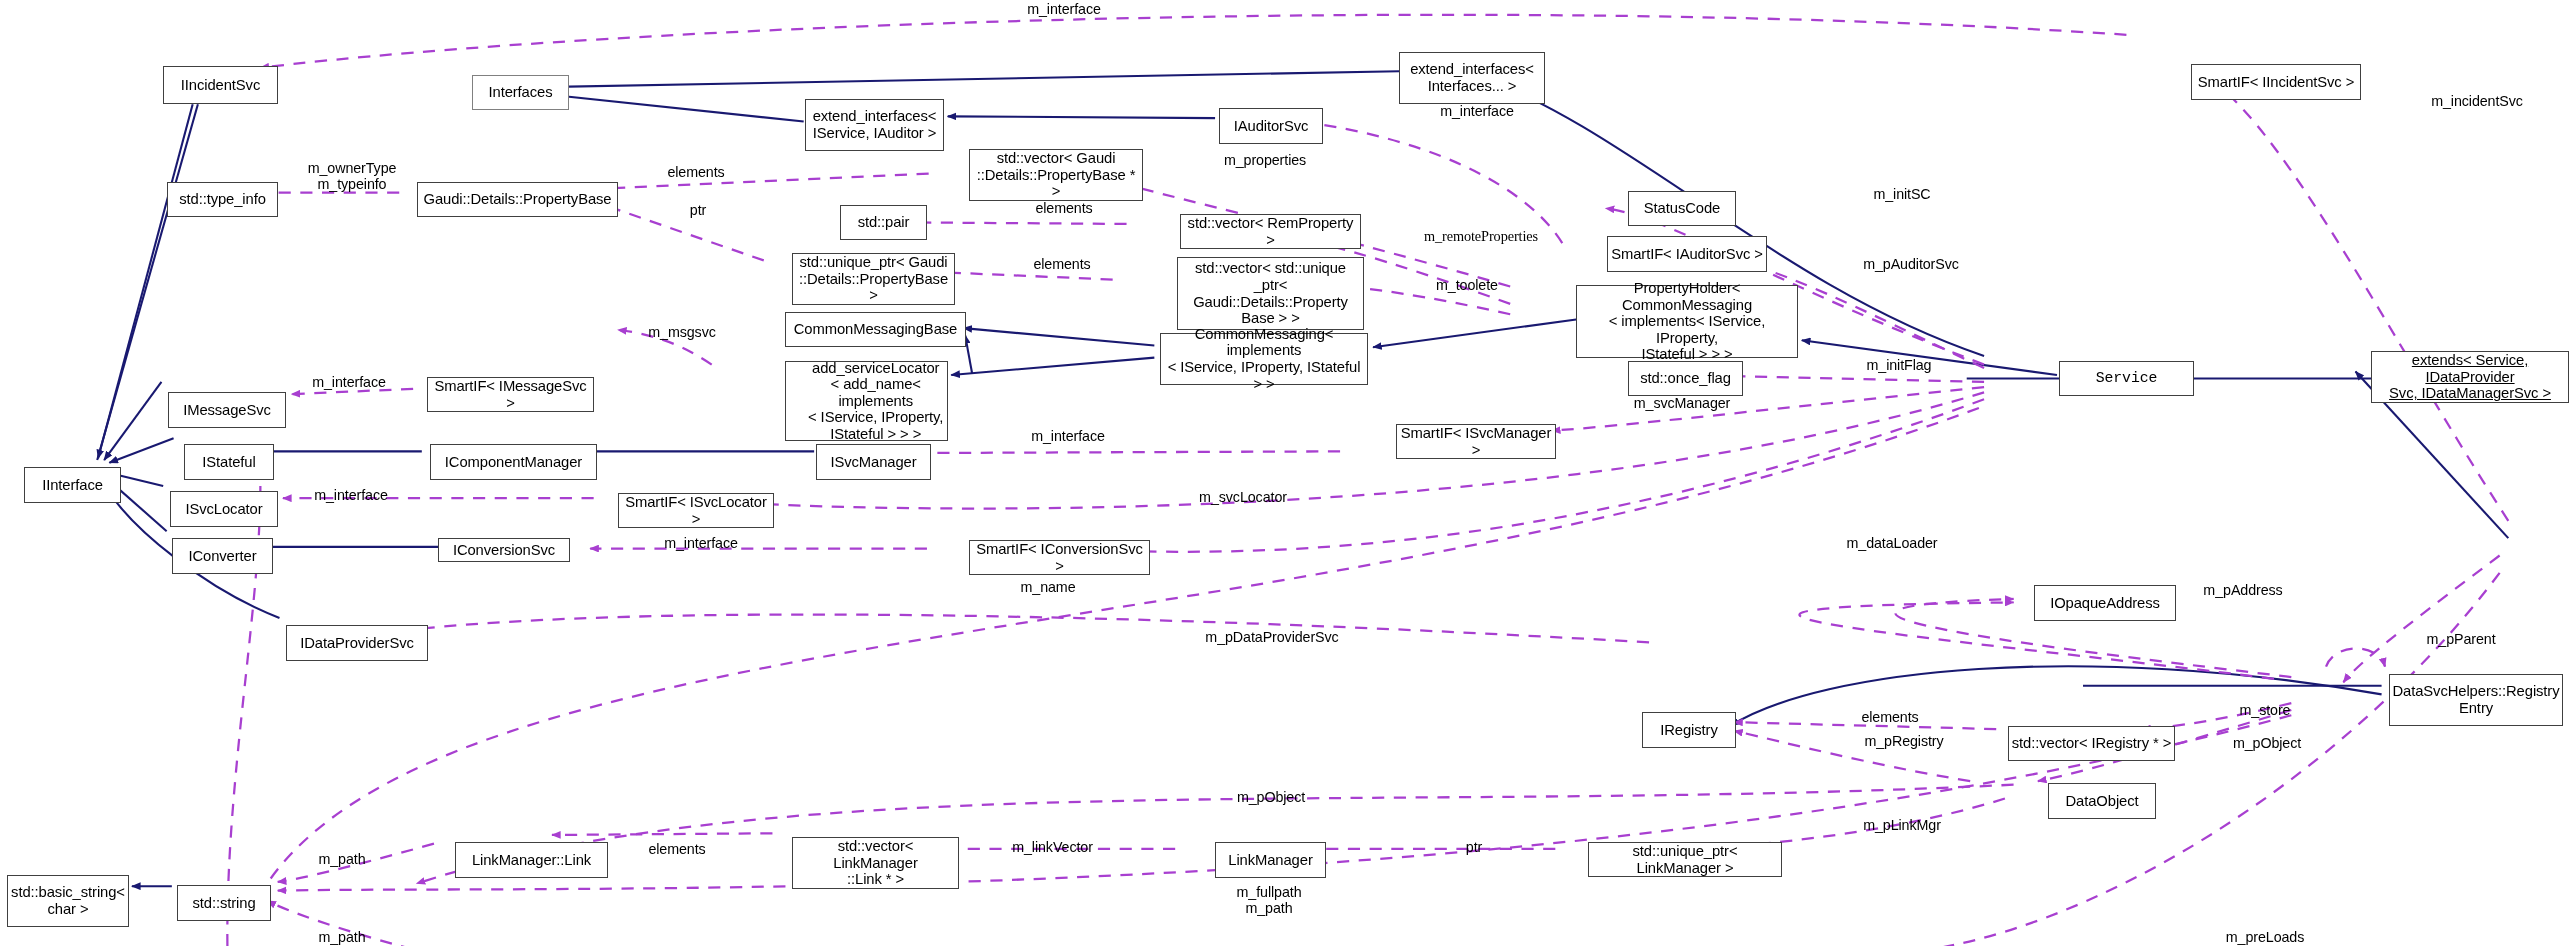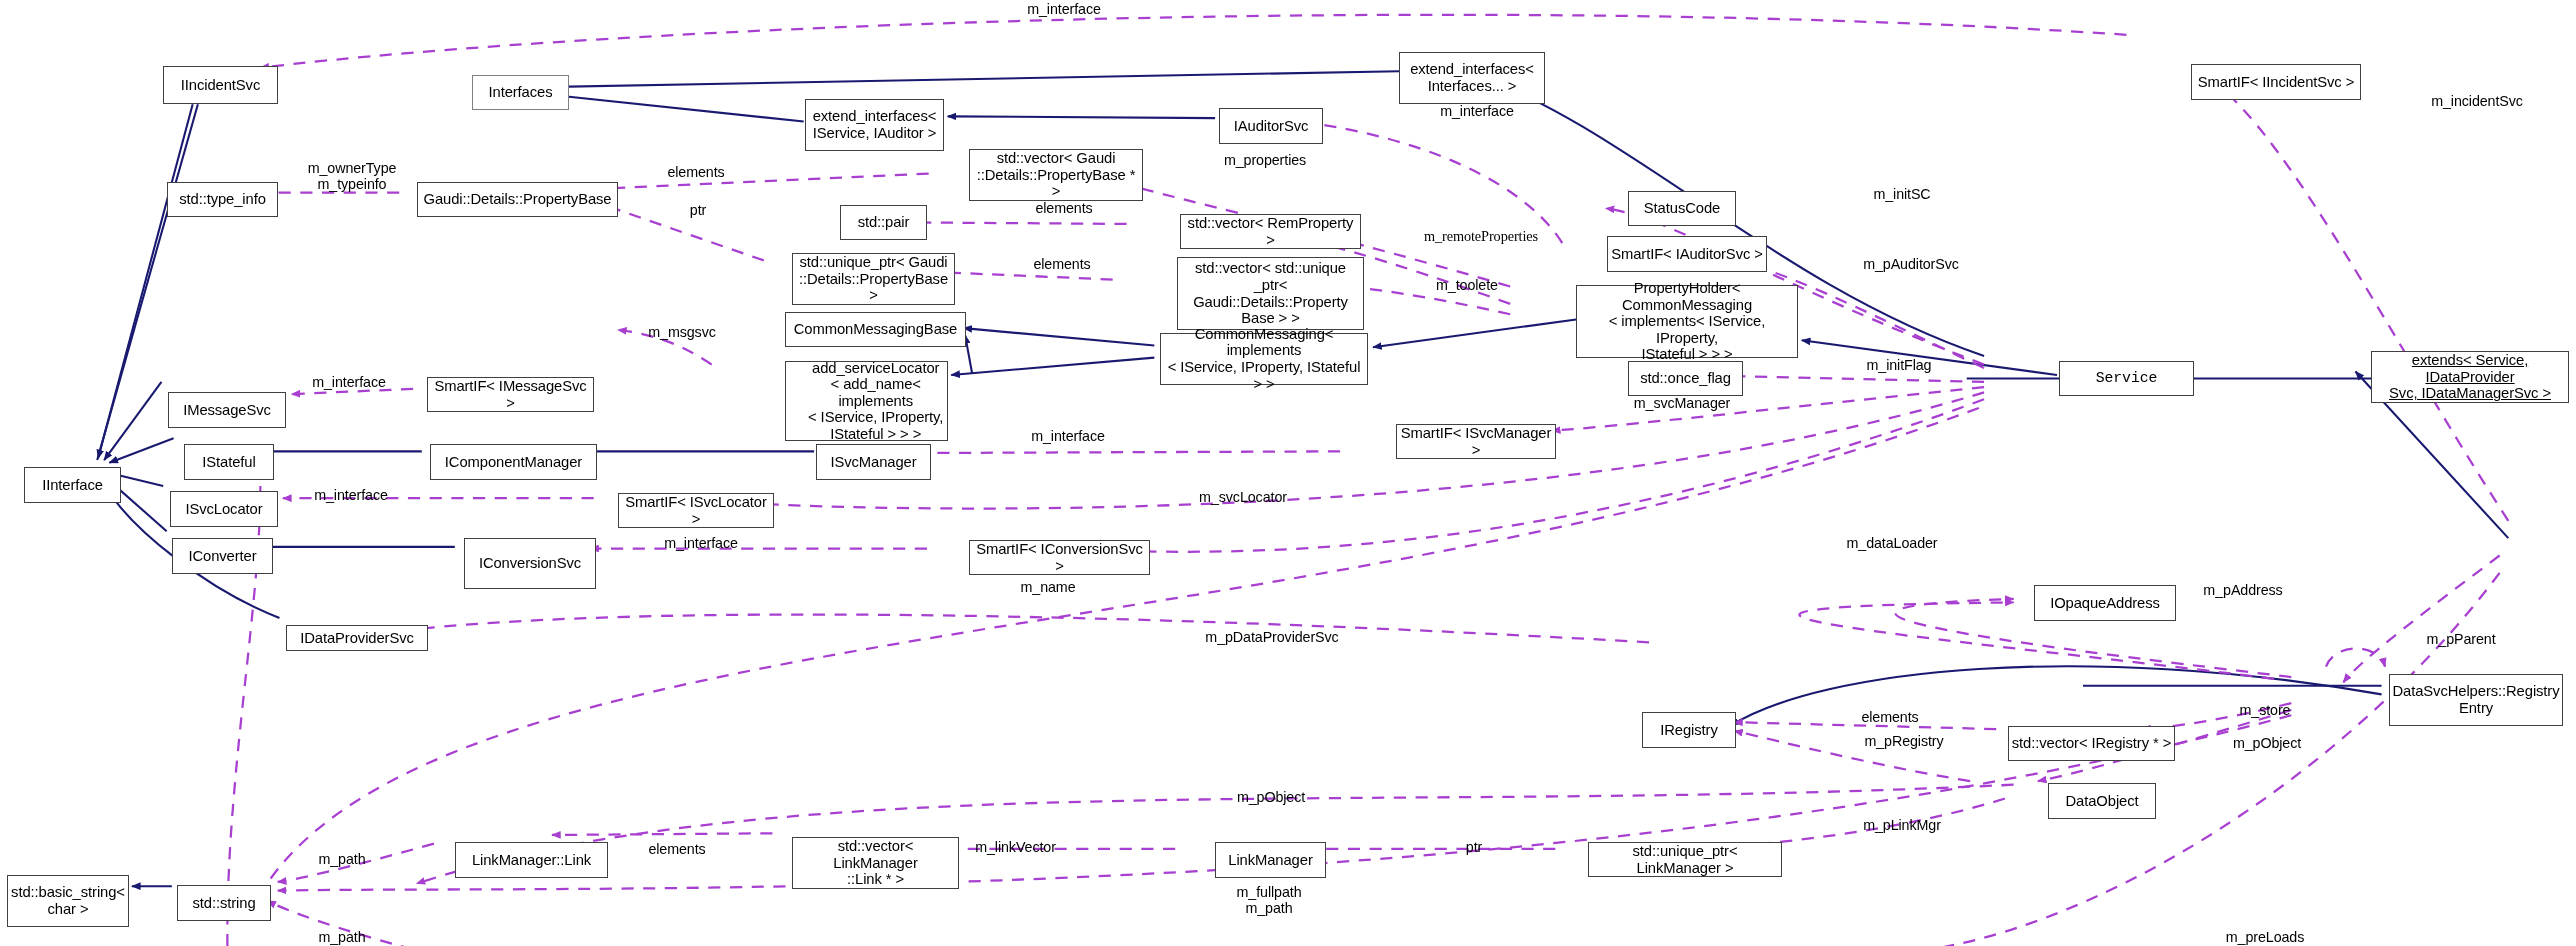--- a/index.html
+++ b/index.html
@@ -247,24 +247,24 @@
       <div class="node-box" style="left: 168px; top: 392px; width: 118px; height: 36px;">IMessageSvc</div>
       <div class="node-box" style="left: 427px; top: 377px; width: 167px; height: 35px;">SmartIF&lt; IMessageSvc &gt;</div>
       <div class="node-box" style="left: 1396px; top: 424px; width: 160px; height: 35px;">SmartIF&lt; ISvcManager &gt;</div>
       <div class="node-box" style="left: 184px; top: 444px; width: 90px; height: 36px;">IStateful</div>
       <div class="node-box" style="left: 430px; top: 444px; width: 167px; height: 36px;">IComponentManager</div>
       <div class="node-box" style="left: 816px; top: 444px; width: 115px; height: 36px;">ISvcManager</div>
       <div class="node-box" style="left: 24px; top: 467px; width: 97px; height: 36px;">IInterface</div>
       <div class="node-box" style="left: 170px; top: 491px; width: 108px; height: 36px;">ISvcLocator</div>
       <div class="node-box" style="left: 618px; top: 493px; width: 156px; height: 35px;">SmartIF&lt; ISvcLocator &gt;</div>
       <div class="node-box" style="left: 172px; top: 538px; width: 101px; height: 36px;">IConverter</div>
-      <div class="node-box" style="left: 464px; top: 538px; width: 132px; height: 51px;">IConversionSvc</div>
+      <div class="node-box" style="left: 438px; top: 538px; width: 132px; height: 24px;">IConversionSvc</div>
       <div class="node-box" style="left: 969px; top: 540px; width: 181px; height: 35px; text-align: center;">SmartIF&lt; IConversionSvc &gt;</div>
       <div class="node-box" style="left: 2034px; top: 585px; width: 142px; height: 36px;">IOpaqueAddress</div>
-      <div class="node-box" style="left: 286px; top: 625px; width: 142px; height: 26px;">IDataProviderSvc</div>
+      <div class="node-box" style="left: 286px; top: 625px; width: 142px; height: 36px;">IDataProviderSvc</div>
       <div class="node-box" style="left: 2389px; top: 674px; width: 174px; height: 52px;">DataSvcHelpers::Registry
 Entry</div>
       <div class="node-box" style="left: 1642px; top: 712px; width: 94px; height: 36px;">IRegistry</div>
       <div class="node-box" style="left: 2008px; top: 726px; width: 167px; height: 35px;">std::vector&lt; IRegistry * &gt;</div>
       <div class="node-box" style="left: 2048px; top: 783px; width: 108px; height: 36px;">DataObject</div>
       <div class="node-box" style="left: 455px; top: 842px; width: 153px; height: 36px;">LinkManager::Link</div>
       <div class="node-box" style="left: 792px; top: 837px; width: 167px; height: 52px;">std::vector&lt; LinkManager
 ::Link * &gt;</div>
       <div class="node-box" style="left: 1215px; top: 842px; width: 111px; height: 36px;">LinkManager</div>
       <div class="node-box" style="left: 1588px; top: 842px; width: 194px; height: 35px;">std::unique_ptr&lt; LinkManager &gt;</div>
@@ -300,21 +300,21 @@
       <div class="edge-label" style="left: 2243px; top: 583px;">m_pAddress</div>
       <div class="edge-label" style="left: 1272px; top: 630px;">m_pDataProviderSvc</div>
       <div class="edge-label" style="left: 2461px; top: 632px;">m_pParent</div>
       <div class="edge-label" style="left: 1890px; top: 710px;">elements</div>
       <div class="edge-label" style="left: 2265px; top: 703px;">m_store</div>
       <div class="edge-label" style="left: 1904px; top: 734px;">m_pRegistry</div>
       <div class="edge-label" style="left: 2267px; top: 736px;">m_pObject</div>
       <div class="edge-label" style="left: 1271px; top: 790px;">m_pObject</div>
       <div class="edge-label" style="left: 1902px; top: 818px;">m_pLinkMgr</div>
       <div class="edge-label" style="left: 677px; top: 842px;">elements</div>
-      <div class="edge-label" style="left: 1007px; top: 840px; padding-left: 17px;">m_linkVector</div>
+      <div class="edge-label" style="left: 1044px; top: 840px; padding-left: 17px;">m_linkVector</div>
       <div class="edge-label" style="left: 1474px; top: 840px;">ptr</div>
       <div class="edge-label" style="left: 342px; top: 852px;">m_path</div>
       <div class="edge-label" style="left: 1269px; top: 885px;">m_fullpath
 m_path</div>
       <div class="edge-label" style="left: 2265px; top: 930px;">m_preLoads</div>
       <div class="edge-label" style="left: 342px; top: 930px;">m_path</div>
     </div>
 </div>
 
 

